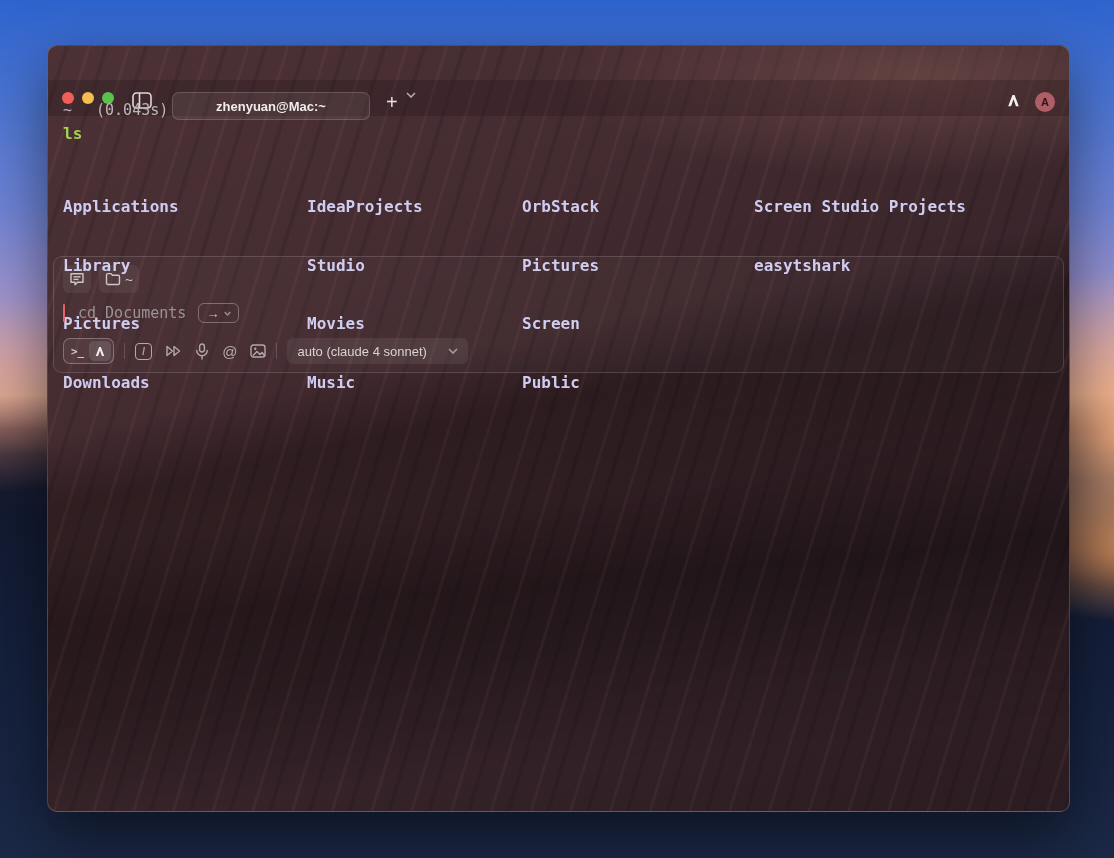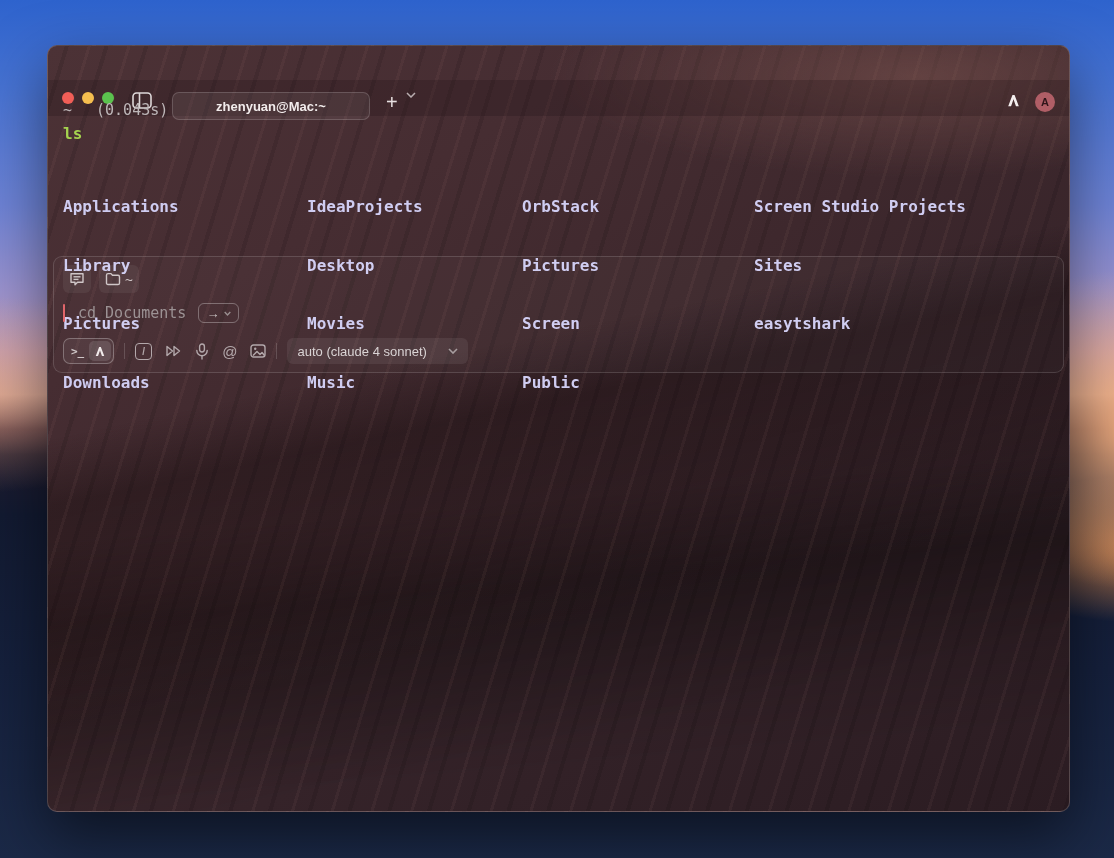--- a/index.html
+++ b/index.html
@@ -144,33 +144,32 @@
         <div class="cmd-line">ls</div>
         <div class="listing">
           <div class="col col0">
             <div>Applications</div>
             <div>Library</div>
             <div>Pictures</div>
             <div>Downloads</div>
           </div>
           <div class="col col1">
             <div>IdeaProjects</div>
-            <div>Desktop</div>
+            <div>Studio</div>
             <div>Movies</div>
             <div>Music</div>
           </div>
           <div class="col col2">
             <div>OrbStack</div>
             <div>Pictures</div>
             <div>Screen</div>
             <div>Public</div>
           </div>
           <div class="col col3">
             <div>Screen Studio Projects</div>
-            <div>Sites</div>
             <div>easytshark</div>
           </div>
         </div>
       </div>
 
       <div class="input-block">
 
         <div class="block-row1">
           <button class="chip-btn">
             <span style="display:flex">

